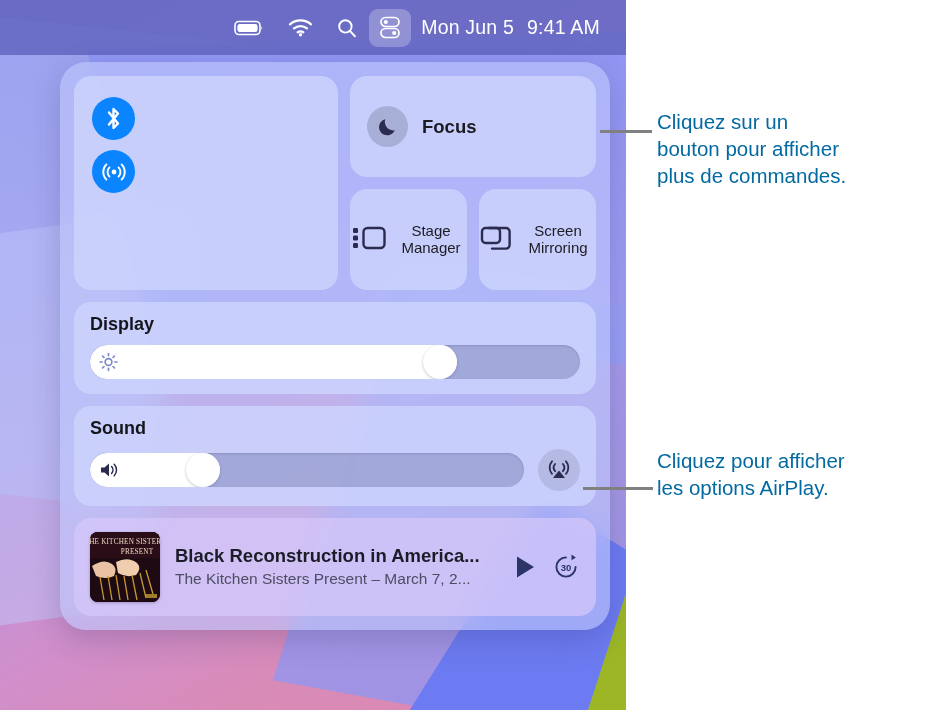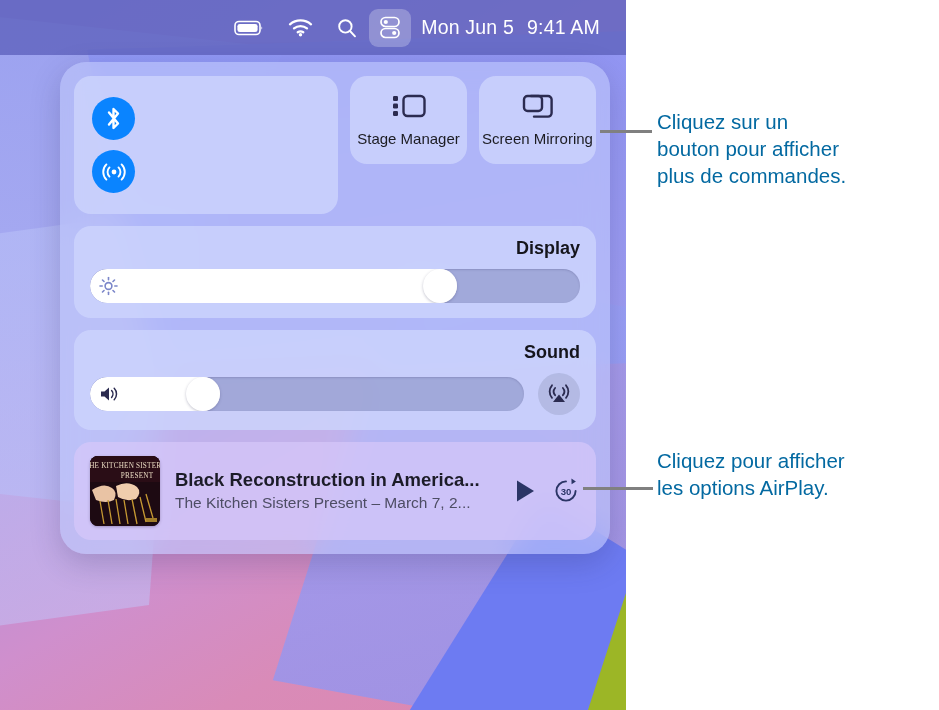--- a/index.html
+++ b/index.html
@@ -188,39 +188,38 @@
     font-weight: bold;
     color: #1c1c22;
   }
   #cc-mini-row {
     display: flex;
     gap: 12px;
     flex: 1;
   }
   .mini-card {
     flex: 1;
-    height: 88px;
-    display: flex;
-    flex-direction: column;
+    height: 101px;
+    display: flex;
+    flex-direction: row;
     align-items: center;
     justify-content: center;
     gap: 7px;
   }
   .mini-label {
     font-size: 15px;
     color: #1c1c22;
     text-align: center;
     line-height: 1.12;
   }
 
   
   .slider-card {
     margin-top: 12px;
     padding: 12px 16px 15px 16px;
-    text-align: right;
   }
   .slider-title {
     font-size: 18px;
     font-weight: bold;
     color: #15151c;
     margin-bottom: 10px;
   }
   .slider-line {
     display: flex;
     align-items: center;
@@ -397,20 +396,28 @@
               <path d="M17.5 8.4 A6.4 6.4 0 0 1 17.5 17.6" fill="none" stroke="#ffffff" stroke-width="1.9" stroke-linecap="round"></path>
               <path d="M5.4 20.6 A10.7 10.7 0 0 1 5.4 5.4" fill="none" stroke="#ffffff" stroke-width="1.9" stroke-linecap="round"></path>
               <path d="M20.6 5.4 A10.7 10.7 0 0 1 20.6 20.6" fill="none" stroke="#ffffff" stroke-width="1.9" stroke-linecap="round"></path>
             </svg>
           </div>
         </div>
       </div>
 
       <div id="cc-right-col">
 
+        <div class="cc-card" id="focus-card">
+          <div class="focus-icon-circle">
+            <svg width="22" height="22" viewBox="0 0 22 22">
+              <path d="M17.8 14.3 A8.2 8.2 0 1 1 8.2 3.2 A8.7 8.7 0 0 0 17.8 14.3 Z" fill="#2b2b50"></path>
+            </svg>
+          </div>
+          <div id="focus-label">Focus</div>
+        </div>
 
         <div id="cc-mini-row">
 
           <div class="cc-card mini-card">
             <div>
               <svg width="38" height="28" viewBox="0 0 38 28">
                 <rect x="3" y="4" width="5" height="5" rx="1.2" fill="#2b2b50"></rect>
                 <rect x="3" y="11.5" width="5" height="5" rx="1.2" fill="#2b2b50"></rect>
                 <rect x="3" y="19" width="5" height="5" rx="1.2" fill="#2b2b50"></rect>
                 <rect x="13.5" y="4" width="21" height="20" rx="4" fill="none" stroke="#2b2b50" stroke-width="2.4"></rect>

